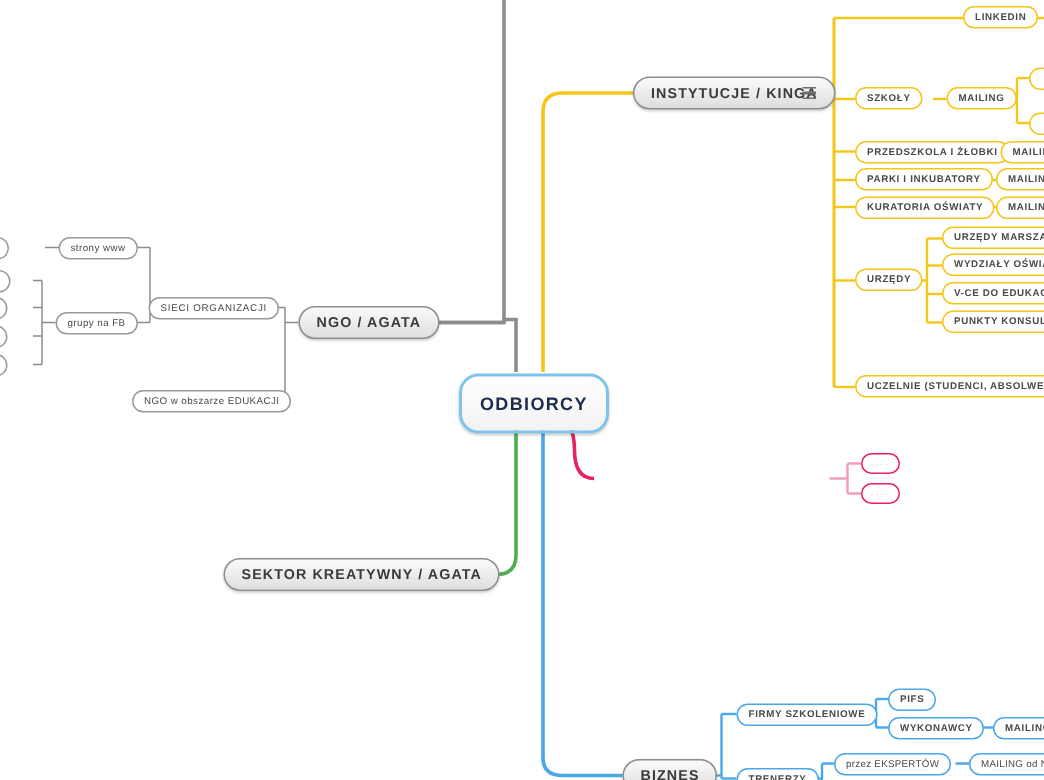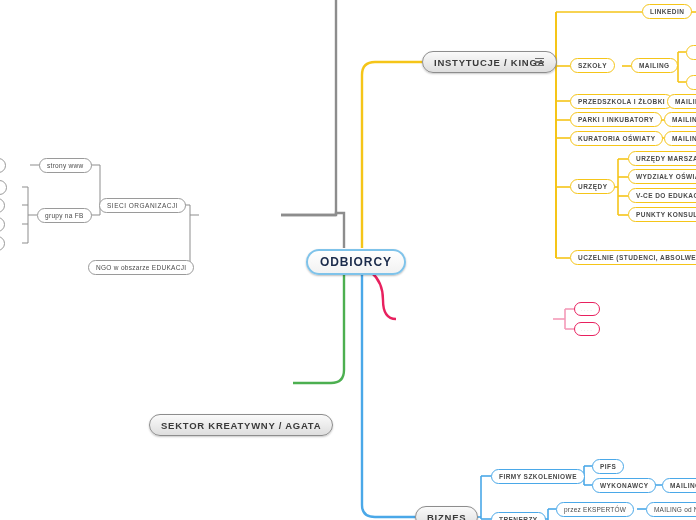--- a/index.html
+++ b/index.html
@@ -11,21 +11,21 @@
   .node{position:absolute;box-sizing:border-box;display:flex;align-items:center;
         justify-content:center;white-space:nowrap;border-radius:11px;
         letter-spacing:.2px;}
 
   
   .root{
     background:linear-gradient(#ffffff,#f2f2f2);
     border:2px solid #7fc3ea;border-radius:13px;
     color:#1b2b4b;font-weight:bold;font-size:12px;letter-spacing:.9px;
     box-shadow:0 1px 2px rgba(0,0,0,.25);
-    padding:0 12px;height:26px;
+    padding:0 12px;height:40px;
   }
   
   .main{
     background:linear-gradient(#fafafa,#dedede);
     border:1.6px solid #8d8d8d;border-radius:13px;
     color:#3a3a3a;font-weight:bold;font-size:9.5px;letter-spacing:.75px;
     box-shadow:0 1px 2px rgba(0,0,0,.22);
     padding:0 11px;height:22px;
   }
   
@@ -186,20 +186,21 @@
 
     <path d="M537,519 L548,519" fill="none" stroke="#4aa8e8" stroke-width="1.6"></path>
     <path d="M548,509 L548,521" fill="none" stroke="#4aa8e8" stroke-width="1.6"></path>
     <path d="M548,509 L556,509" fill="none" stroke="#4aa8e8" stroke-width="1.6"></path>
 
     <path d="M637,509 L646,509" fill="none" stroke="#4aa8e8" stroke-width="1.6"></path>
   </svg>
 
   <div class="node root" style="left:306px;top:249px;">ODBIORCY</div>
 
+  <div class="node main" style="left:199px;top:204px;">NGO / AGATA</div>
 
   <div class="node sub caps" style="left:99px;top:198px;">SIECI ORGANIZACJI</div>
 
   <div class="node sub" style="left:39px;top:158px;">strony www</div>
 
   <div class="node sub" style="left:37px;top:208px;">grupy na FB</div>
 
   <div class="node sub" style="left:88px;top:260px;">NGO w obszarze EDUKACJI</div>
 
   <div class="node sub" style="left:-18px;top:158px;">.pl</div>
@@ -236,21 +237,21 @@
   <div class="node ynode" style="left:628px;top:188px;">V-CE DO EDUKACJI (</div>
   <div class="node ynode" style="left:628px;top:207px;">PUNKTY KONSULTACYJNE</div>
 
   <div class="node ynode" style="left:570px;top:250px;">UCZELNIE (STUDENCI, ABSOLWENCI, DOK</div>
 
   <div class="node ynode" style="left:642px;top:4px;">LINKEDIN</div>
 
   <div class="node pnode" style="left:574px;top:302px;">....</div>
   <div class="node pnode" style="left:574px;top:322px;">....</div>
 
-  <div class="node main" style="left:149px;top:372px;margin-top:42px;">SEKTOR KREATYWNY / AGATA</div>
+  <div class="node main" style="left:149px;top:372px;">SEKTOR KREATYWNY / AGATA</div>
 
   <div class="node main" style="left:415px;top:506px;">BIZNES</div>
 
   <div class="node bnode" style="left:491px;top:469px;">FIRMY SZKOLENIOWE</div>
   <div class="node bnode" style="left:592px;top:459px;">PIFS</div>
   <div class="node bnode" style="left:592px;top:478px;">WYKONAWCY</div>
   <div class="node bnode" style="left:662px;top:478px;">MAILING</div>
 
   <div class="node bnode" style="left:491px;top:512px;">TRENERZY</div>
   <div class="node bnode thin" style="left:556px;top:502px;">przez EKSPERTÓW</div>

